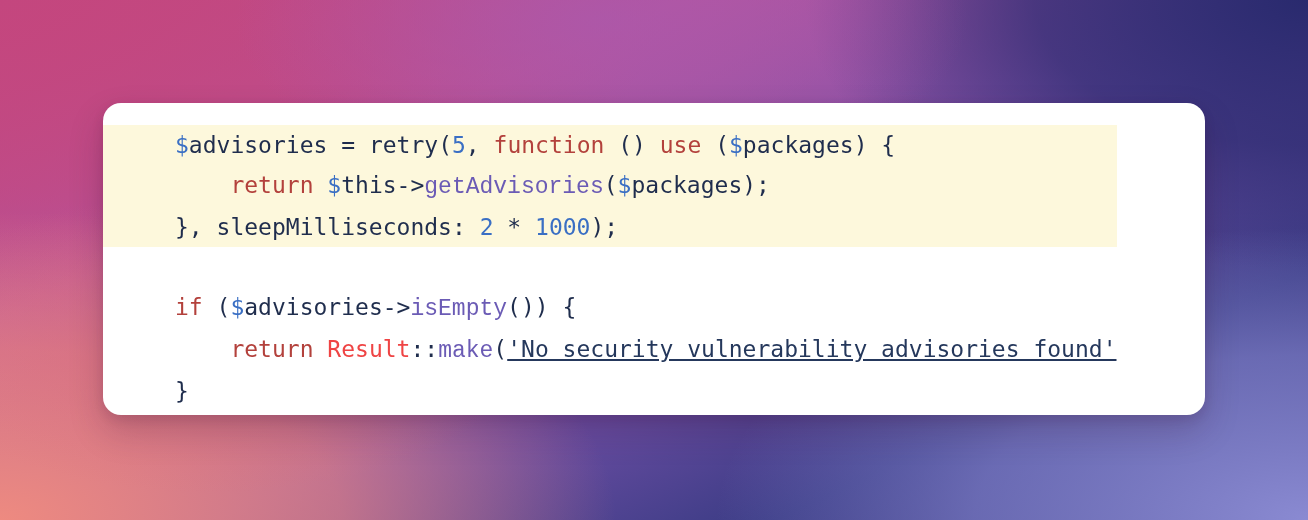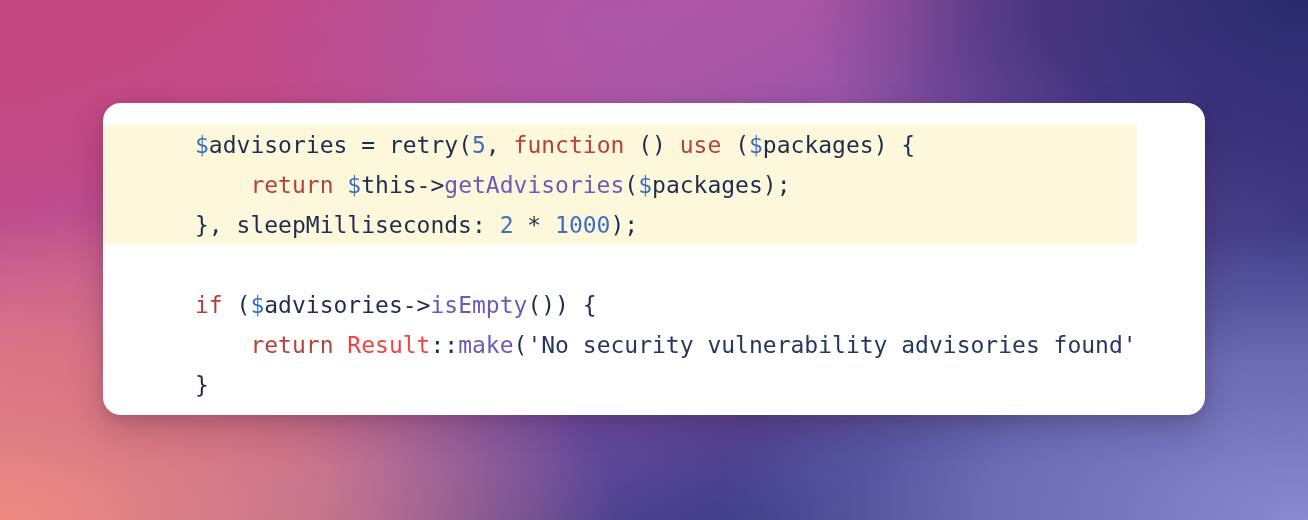--- a/index.html
+++ b/index.html
@@ -95,37 +95,37 @@
     left: 0;
     white-space: pre;
     font-family: "DejaVu Sans Mono", "Liberation Mono", monospace;
     font-size: 23px;
     line-height: 40px;
     letter-spacing: 0px;
     color: #1f2d4d;
   }
 
   .code-line {
-    padding-left: 92px;
+    padding-left: 72px;
     padding-right: 0;
     white-space: pre;
     min-height: 40px;
   }
   .code-line.hl {
     background: #fdf8dc;
   }
 
   
   .t-var    { color: #3a6fc4; }
   .t-name   { color: #1f2d4d; }
   .t-kw     { color: #b3413c; }
   .t-num    { color: #3a6fc4; }
-  .t-fn     { color: #6b5bb5; }
+  .t-fn     { color: #6b5bb5; font-family: Liberation Mono, monospace; }
   .t-class  { color: #ef4444; }
-  .t-str    { color: #25385c; }
+  .t-str    { color: #25385c; text-decoration: underline; }
   .t-punct  { color: #1f2d4d; }
   .t-plain  { color: #1f2d4d; }
 </style>
 </head>
 <body>
 
 <div id="stage">
 
   <div class="bg-layer bg-base"></div>
   <div class="bg-layer bg-blob-a"></div>

